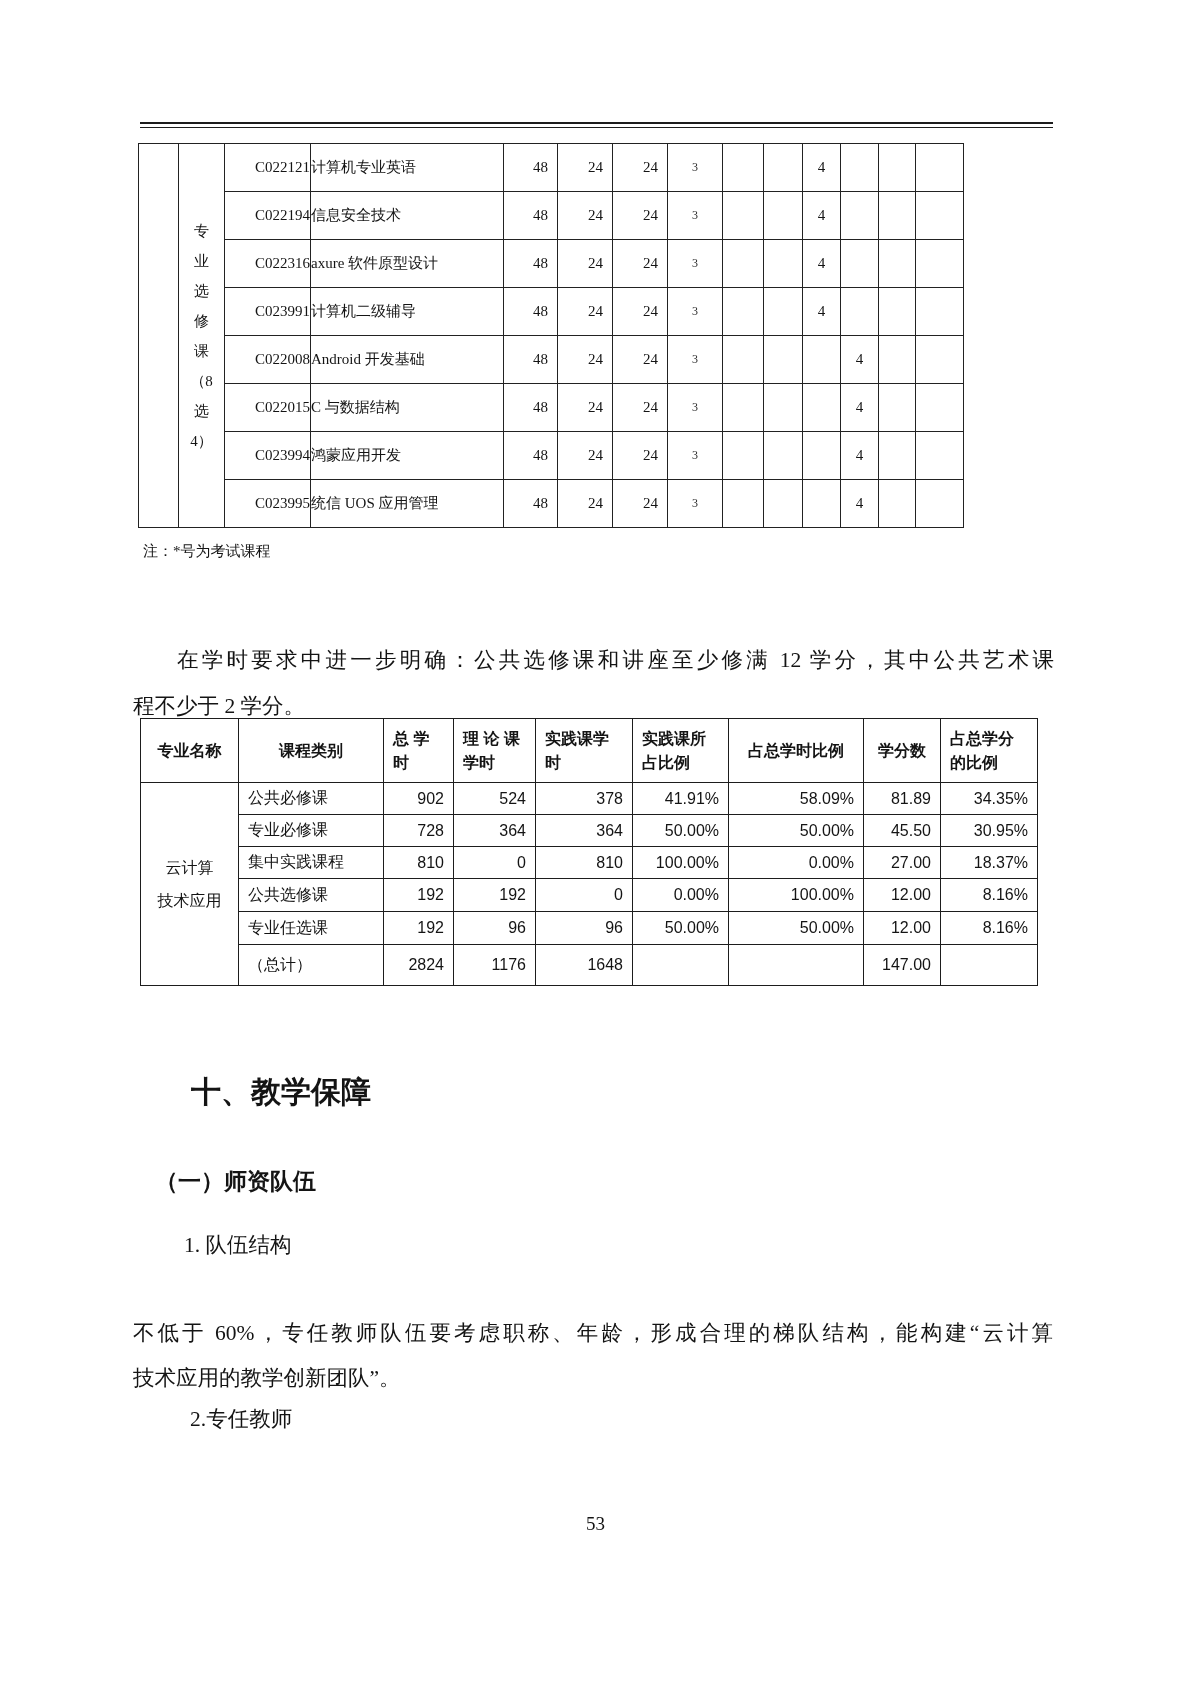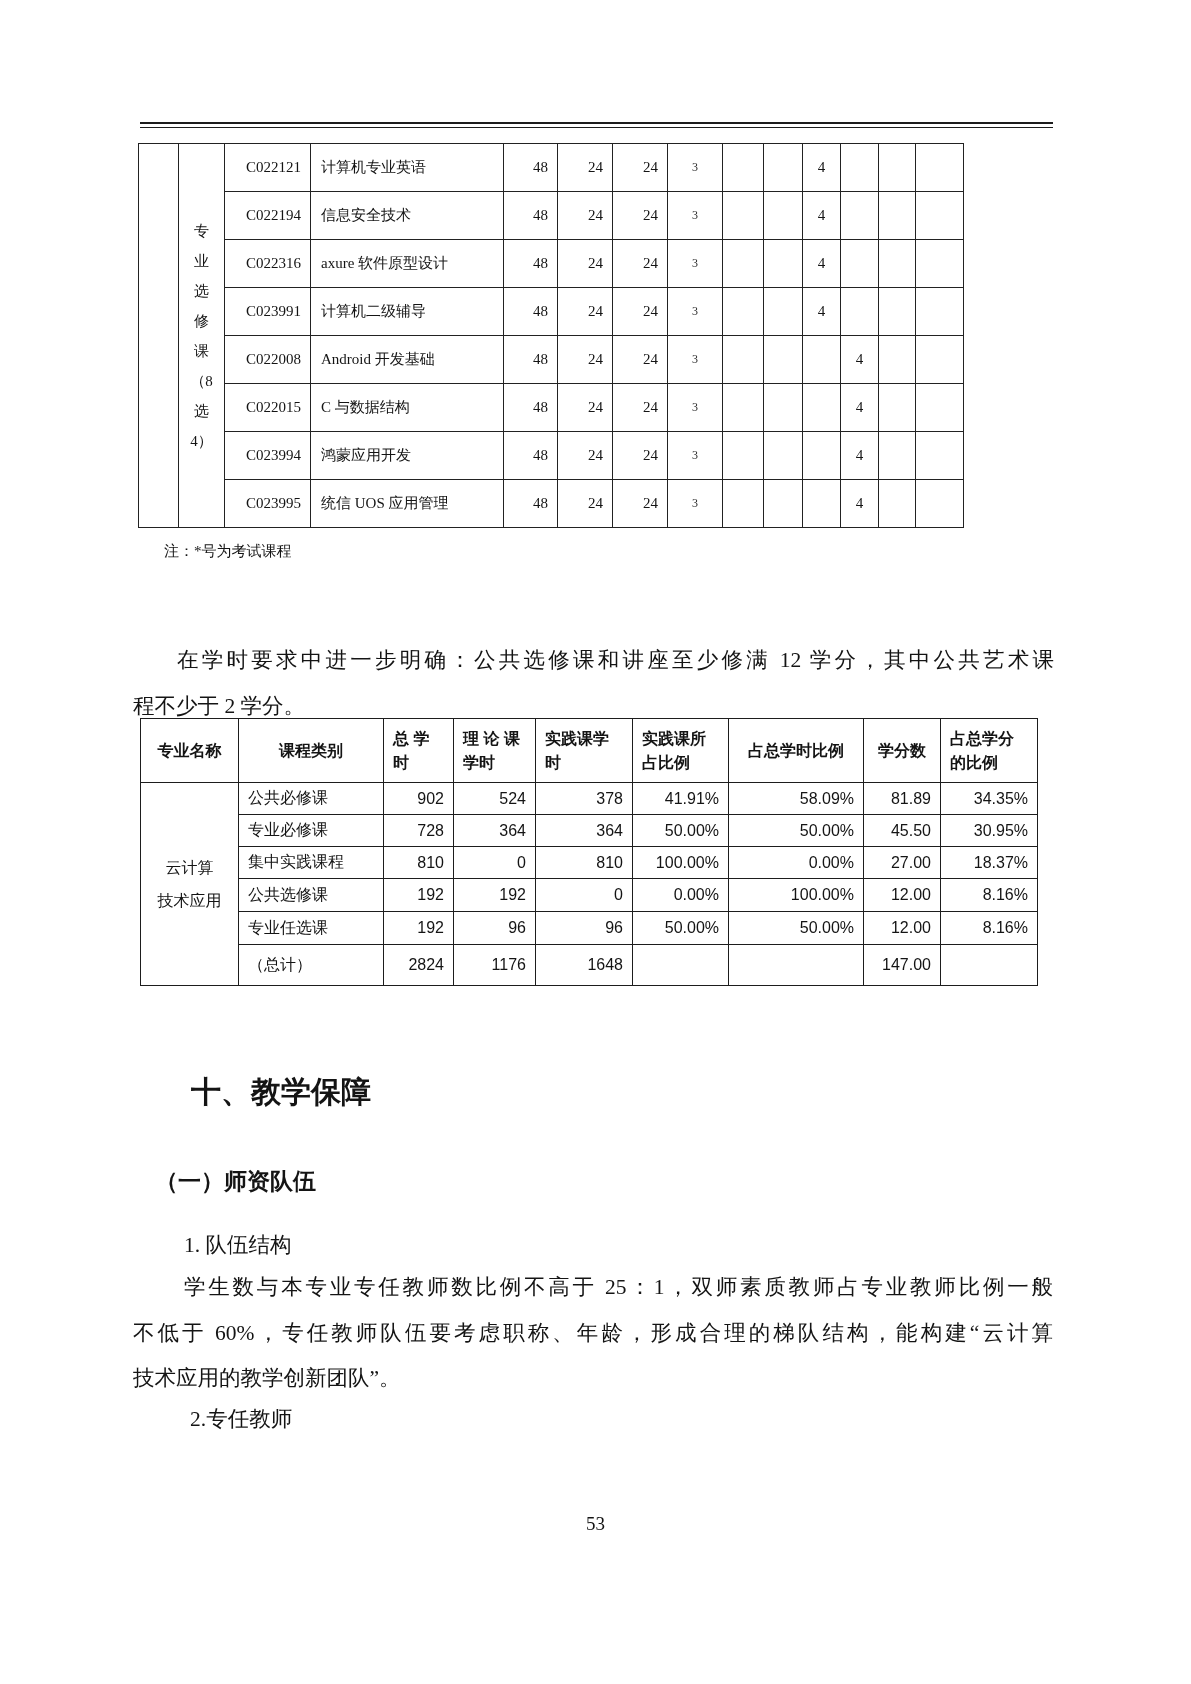--- a/index.html
+++ b/index.html
@@ -10,39 +10,39 @@
   .abs{position:absolute;}
   .header-rule{
     position:absolute;left:140px;top:122px;width:913px;height:3px;
     border-top:2px solid #1c1c1c;border-bottom:1px solid #1c1c1c;
   }
   table{border-collapse:collapse;table-layout:fixed;}
   
   .t1{position:absolute;left:138px;top:143px;width:825px;font-size:15px;}
   .t1 td{border:1.5px solid #222;padding:0;overflow:hidden;vertical-align:middle;}
   .t1 tr{height:48px;}
-  .t1 .code{padding-left:12px;text-align:center;}
-  .t1 .name{padding-left:10px;text-align:left;}
+  .t1 .code{padding-left:12px;text-align:right;}
+  .t1 .name{padding-left:0;text-align:left;}
   .t1 .num{text-align:right;padding-right:9px;}
   .t1 .cr{text-align:center;font-size:12px;color:#2b2b2b;}
   .t1 .sem{text-align:center;}
   .t1 .vlabel{text-align:center;white-space:pre-line;line-height:30px;font-size:15px;}
   
   .t2{position:absolute;left:140px;top:718px;width:897px;
       font-family:"Liberation Sans","DejaVu Sans",sans-serif;font-size:16px;}
   .t2 th,.t2 td{border:1.8px solid #1d1d1d;padding:0;overflow:hidden;vertical-align:middle;}
   .t2 th{font-weight:bold;white-space:pre-line;line-height:24px;}
   .t2 .hl{text-align:left;padding-left:9px;}
   .t2 .hc{text-align:center;}
   .t2 .cat{text-align:left;padding-left:9px;font-family:"Liberation Serif","DejaVu Serif",serif;}
   .t2 .num{text-align:right;padding-right:9px;}
   .t2 .major{text-align:center;white-space:pre-line;line-height:33px;
       font-family:"Liberation Serif","DejaVu Serif",serif;}
   
-  .note{position:absolute;left:143px;top:542px;font-size:15px;margin-left:21px;}
+  .note{position:absolute;left:143px;top:542px;font-size:15px;}
   .h-sub{font-family:"Liberation Sans","DejaVu Sans",sans-serif;font-weight:bold;font-size:23px;}
   .h-big{font-family:"Liberation Sans","DejaVu Sans",sans-serif;font-weight:bold;font-size:30px;}
   .body-line{font-size:21.5px;white-space:nowrap;}
   .jline{white-space:normal;text-align:justify;text-align-last:justify;}
   .pageno{position:absolute;left:0;top:1513px;width:1191px;text-align:center;font-size:19px;}
 </style>
 </head>
 <body>
 
 <div class="page">
@@ -287,20 +287,19 @@
       <td class="num"></td>
       <td class="num">147.00</td>
       <td class="num"></td>
     </tr>
   </tbody>
     </table>
 
   <div class="abs h-big" style="left:155px;top:1072px;margin-left:36px;">十、教学保障</div>
   <div class="abs h-sub" style="left:155px;top:1166px;">（一）师资队伍</div>
   <div class="abs body-line" style="left:184px;top:1230px;">1. 队伍结构</div>
-  <div class="abs body-line jline" style="left:184px;top:1272px;width:869px;">学生数与本专业专任教师数比例不高于 25：1，双师素质教师占专业教师比例一般</div>
   <div class="abs body-line jline" style="left:133px;top:1318px;width:920px;">不低于 60%，专任教师队伍要考虑职称、年龄，形成合理的梯队结构，能构建“云计算</div>
   <div class="abs body-line" style="left:133px;top:1363px;">技术应用的教学创新团队”。</div>
   <div class="abs body-line" style="left:190px;top:1404px;">2.专任教师</div>
 
   <div class="pageno">53</div>
 
 </div>
 
 </body></html>

